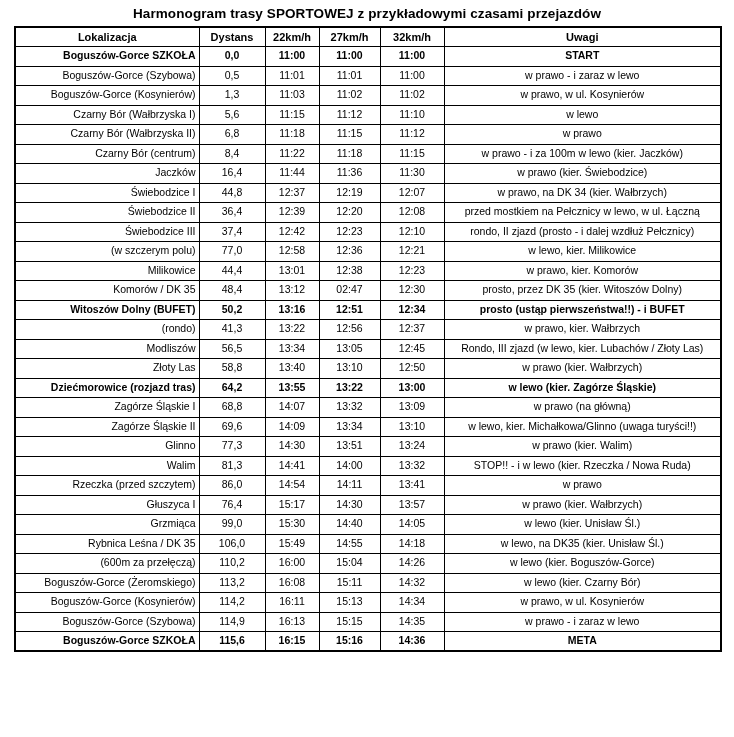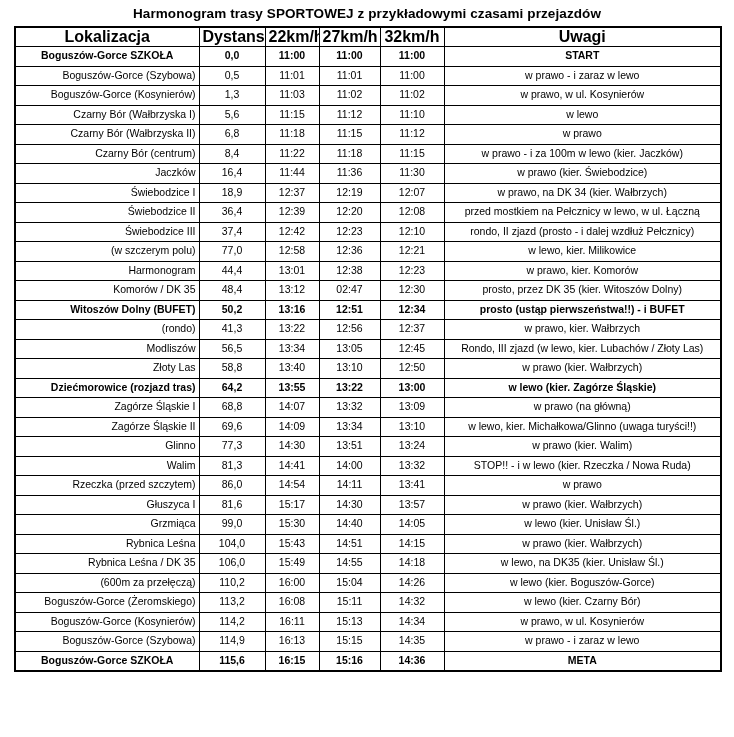--- a/index.html
+++ b/index.html
@@ -37,31 +37,30 @@
     padding: 0 3px;
     font-size: 10.5px;
     line-height: 1.1;
     text-align: center;
     vertical-align: middle;
     white-space: nowrap;
     overflow: hidden;
   }
   table.schedule th {
     font-weight: bold;
-    font-size: 16px;
+    font-size: 11px;
     text-align: center;
   }
   table.schedule td.loc {
     text-align: right;
   }
   tr.bold td {
     font-weight: bold;
   }
   tr.center-loc td.loc {
-    text-align: center;
   }
 </style>
 </head>
 <body>
 
 <div class="page">
   <div class="title">Harmonogram trasy SPORTOWEJ z przykładowymi czasami przejazdów</div>
   <table class="schedule">
     <colgroup>
       <col style="width:184px">
@@ -133,21 +132,21 @@
         <tr>
     <td class="loc">Jaczków</td>
     <td>16,4</td>
     <td>11:44</td>
     <td>11:36</td>
     <td>11:30</td>
     <td>w prawo (kier. Świebodzice)</td>
   </tr>
         <tr>
     <td class="loc">Świebodzice I</td>
-    <td>18,9</td>
+    <td>44,8</td>
     <td>12:37</td>
     <td>12:19</td>
     <td>12:07</td>
     <td>w prawo, na DK 34 (kier. Wałbrzych)</td>
   </tr>
         <tr>
     <td class="loc">Świebodzice II</td>
     <td>36,4</td>
     <td>12:39</td>
     <td>12:20</td>
@@ -164,21 +163,21 @@
   </tr>
         <tr>
     <td class="loc">(w szczerym polu)</td>
     <td>77,0</td>
     <td>12:58</td>
     <td>12:36</td>
     <td>12:21</td>
     <td>w lewo, kier. Milikowice</td>
   </tr>
         <tr>
-    <td class="loc">Harmonogram</td>
+    <td class="loc">Milikowice</td>
     <td>44,4</td>
     <td>13:01</td>
     <td>12:38</td>
     <td>12:23</td>
     <td>w prawo, kier. Komorów</td>
   </tr>
         <tr>
     <td class="loc">Komorów / DK 35</td>
     <td>48,4</td>
     <td>13:12</td>
@@ -261,41 +260,33 @@
         <tr>
     <td class="loc">Rzeczka (przed szczytem)</td>
     <td>86,0</td>
     <td>14:54</td>
     <td>14:11</td>
     <td>13:41</td>
     <td>w prawo</td>
   </tr>
         <tr>
     <td class="loc">Głuszyca I</td>
-    <td>81,6</td>
+    <td>76,4</td>
     <td>15:17</td>
     <td>14:30</td>
     <td>13:57</td>
     <td>w prawo (kier. Wałbrzych)</td>
   </tr>
         <tr>
     <td class="loc">Grzmiąca</td>
     <td>99,0</td>
     <td>15:30</td>
     <td>14:40</td>
     <td>14:05</td>
     <td>w lewo (kier. Unisław Śl.)</td>
-  </tr>
-        <tr>
-    <td class="loc">Rybnica Leśna</td>
-    <td>104,0</td>
-    <td>15:43</td>
-    <td>14:51</td>
-    <td>14:15</td>
-    <td>w prawo (kier. Wałbrzych)</td>
   </tr>
         <tr>
     <td class="loc">Rybnica Leśna / DK 35</td>
     <td>106,0</td>
     <td>15:49</td>
     <td>14:55</td>
     <td>14:18</td>
     <td>w lewo, na DK35 (kier. Unisław Śl.)</td>
   </tr>
         <tr>

